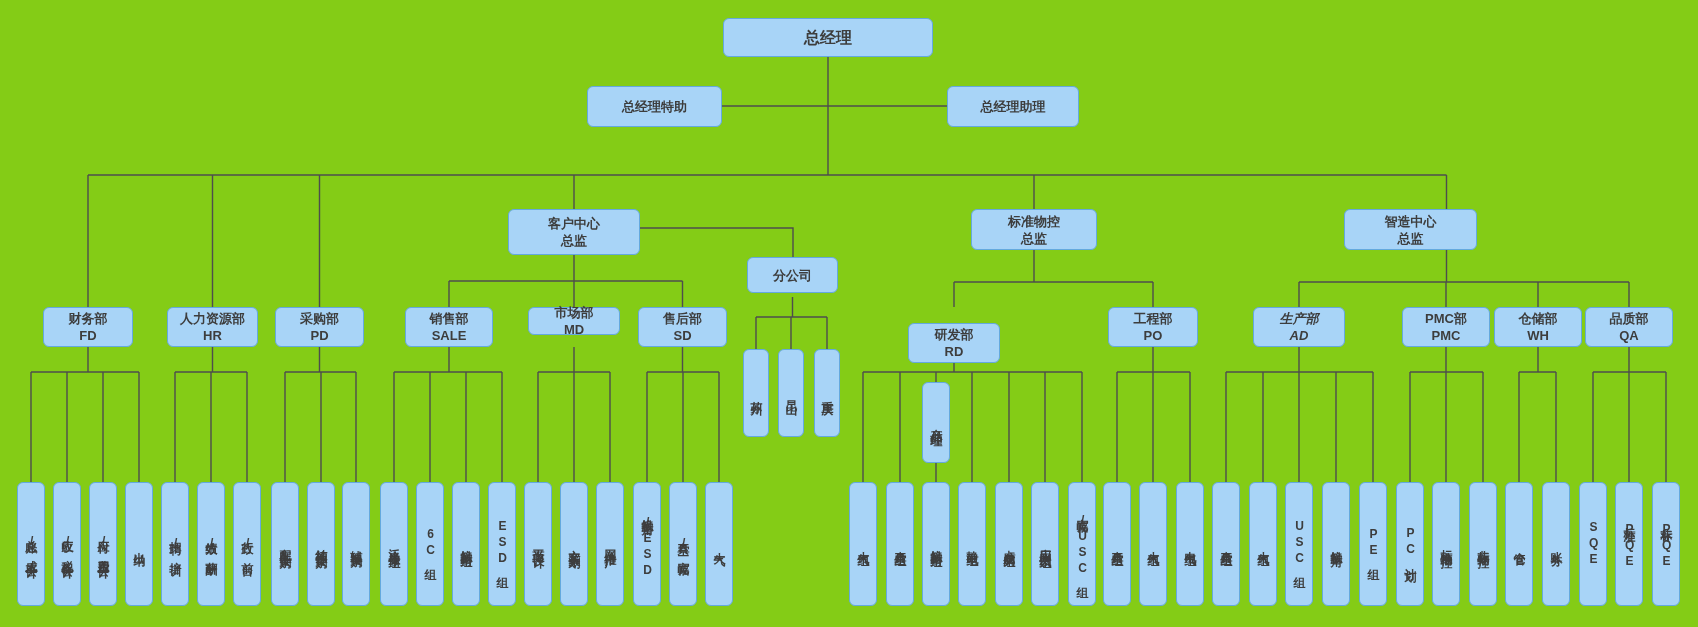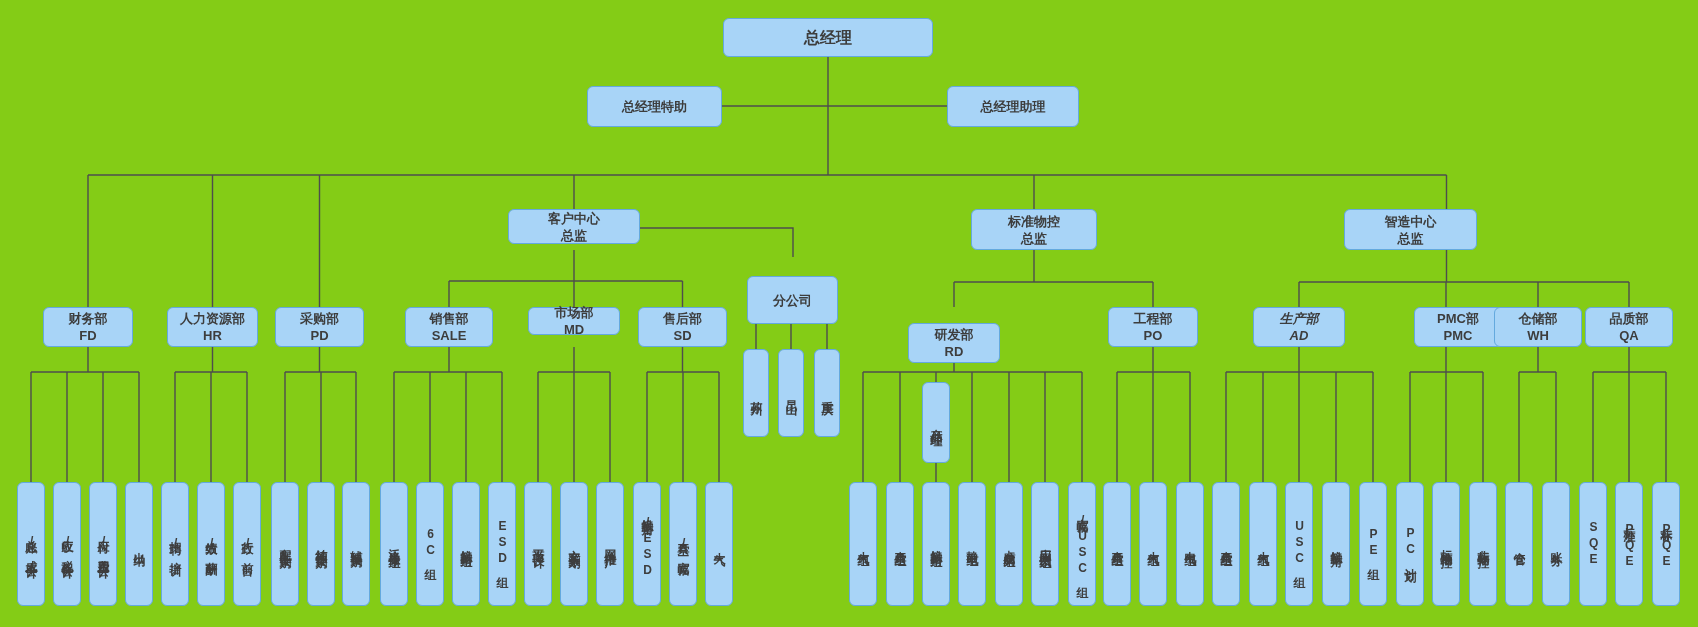--- a/index.html
+++ b/index.html
@@ -50,33 +50,33 @@
 
 <div class="node h" style="left: 723px; top: 18px; width: 210px; height: 39px; font-size: 16px;">
       <span>总经理</span>
     </div>
     <div class="node h" style="left: 947px; top: 86px; width: 132px; height: 41px;">
       <span>总经理助理</span>
     </div>
     <div class="node h" style="left: 587px; top: 86px; width: 135px; height: 41px;">
       <span>总经理特助</span>
     </div>
-    <div class="node h" style="left: 508px; top: 209px; width: 132px; height: 35px;">
+    <div class="node h" style="left: 508px; top: 209px; width: 132px; height: 46px;">
       <span>客户中心</span>
       <span>总监</span>
     </div>
     <div class="node h" style="left: 971px; top: 209px; width: 126px; height: 41px;">
       <span>标准物控</span>
       <span>总监</span>
     </div>
     <div class="node h" style="left: 1344px; top: 209px; width: 133px; height: 41px;">
       <span>智造中心</span>
       <span>总监</span>
     </div>
-    <div class="node h" style="left: 747px; top: 257px; width: 91px; height: 48px; margin-top: 19px;">
+    <div class="node h" style="left: 747px; top: 257px; width: 91px; height: 36px;">
       <span>分公司</span>
     </div>
     <div class="node h" style="left: 43px; top: 307px; width: 90px; height: 40px;">
       <span>财务部</span>
       <span>FD</span>
     </div>
     <div class="node h" style="left: 167px; top: 307px; width: 91px; height: 40px;">
       <span>人力资源部</span>
       <span>HR</span>
     </div>
@@ -101,21 +101,21 @@
       <span>RD</span>
     </div>
     <div class="node h" style="left: 1108px; top: 307px; width: 90px; height: 40px;">
       <span>工程部</span>
       <span>PO</span>
     </div>
     <div class="node h" style="left: 1253px; top: 307px; width: 92px; height: 40px; font-style: italic;">
       <span>生产部</span>
       <span>AD</span>
     </div>
-    <div class="node h" style="left: 1402px; top: 307px; width: 88px; height: 40px; margin-left: 12px;">
+    <div class="node h" style="left: 1402px; top: 307px; width: 88px; height: 40px;">
       <span>PMC部</span>
       <span>PMC</span>
     </div>
     <div class="node h" style="left: 1494px; top: 307px; width: 88px; height: 40px;">
       <span>仓储部</span>
       <span>WH</span>
     </div>
     <div class="node h" style="left: 1585px; top: 307px; width: 88px; height: 40px;">
       <span>品质部</span>
       <span>QA</span>

